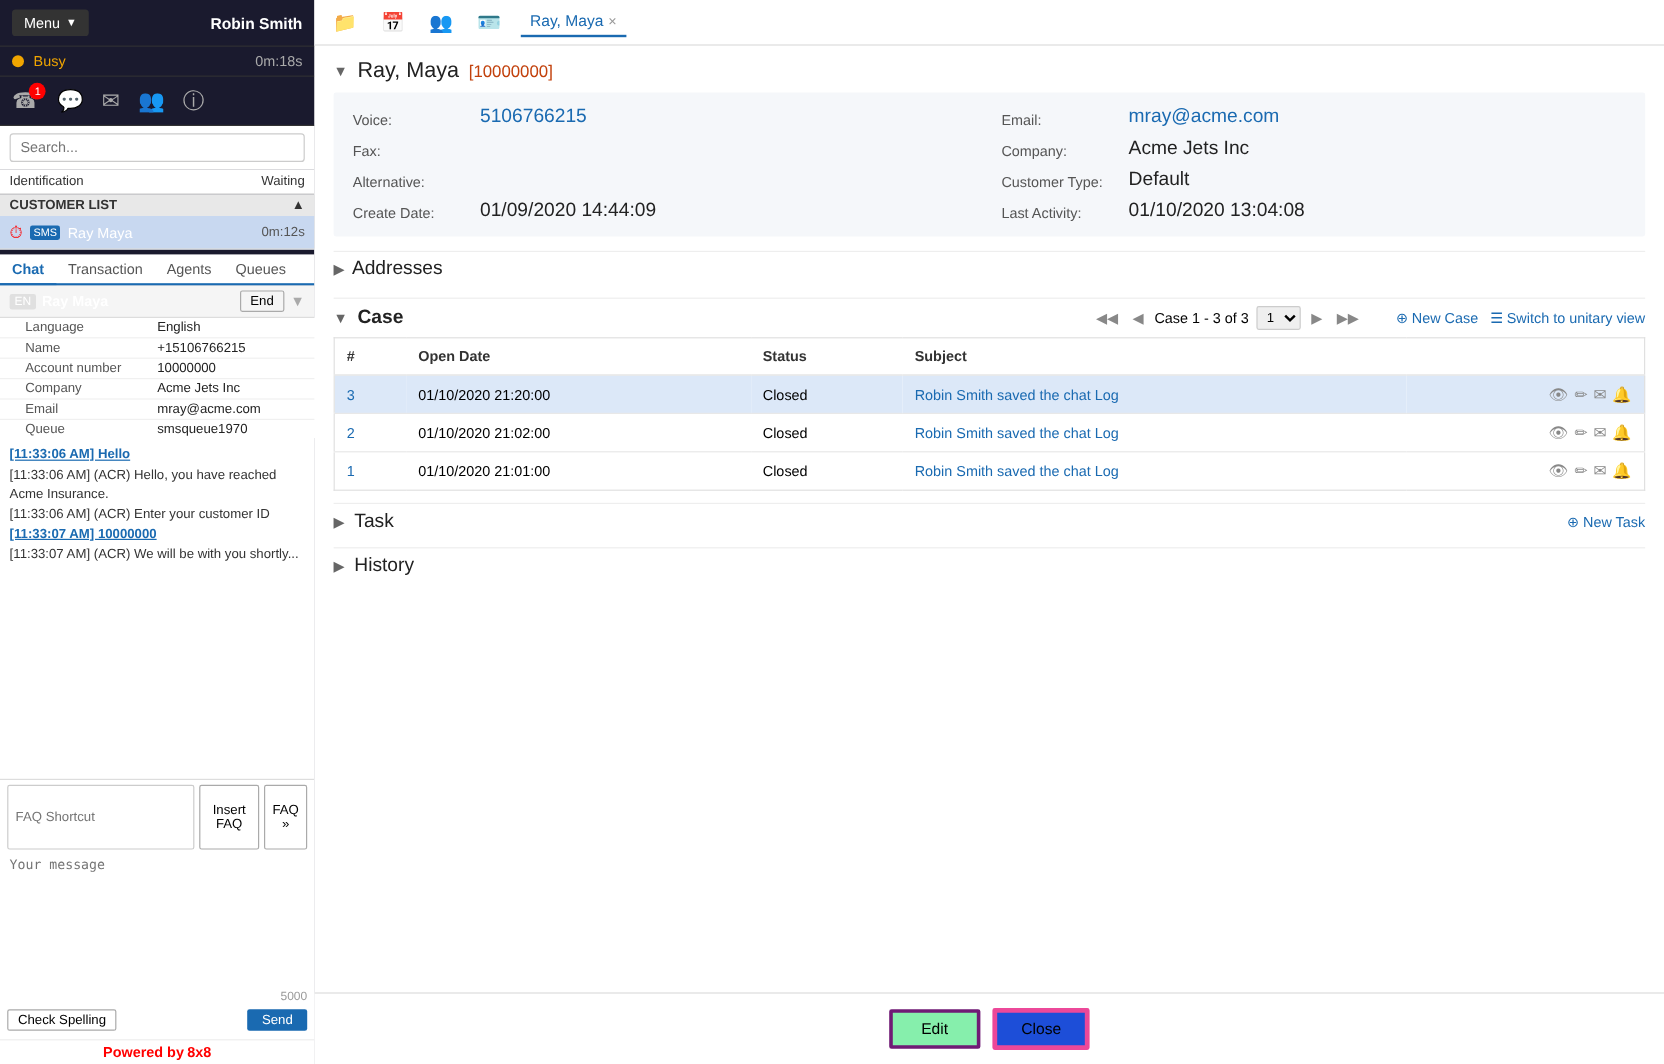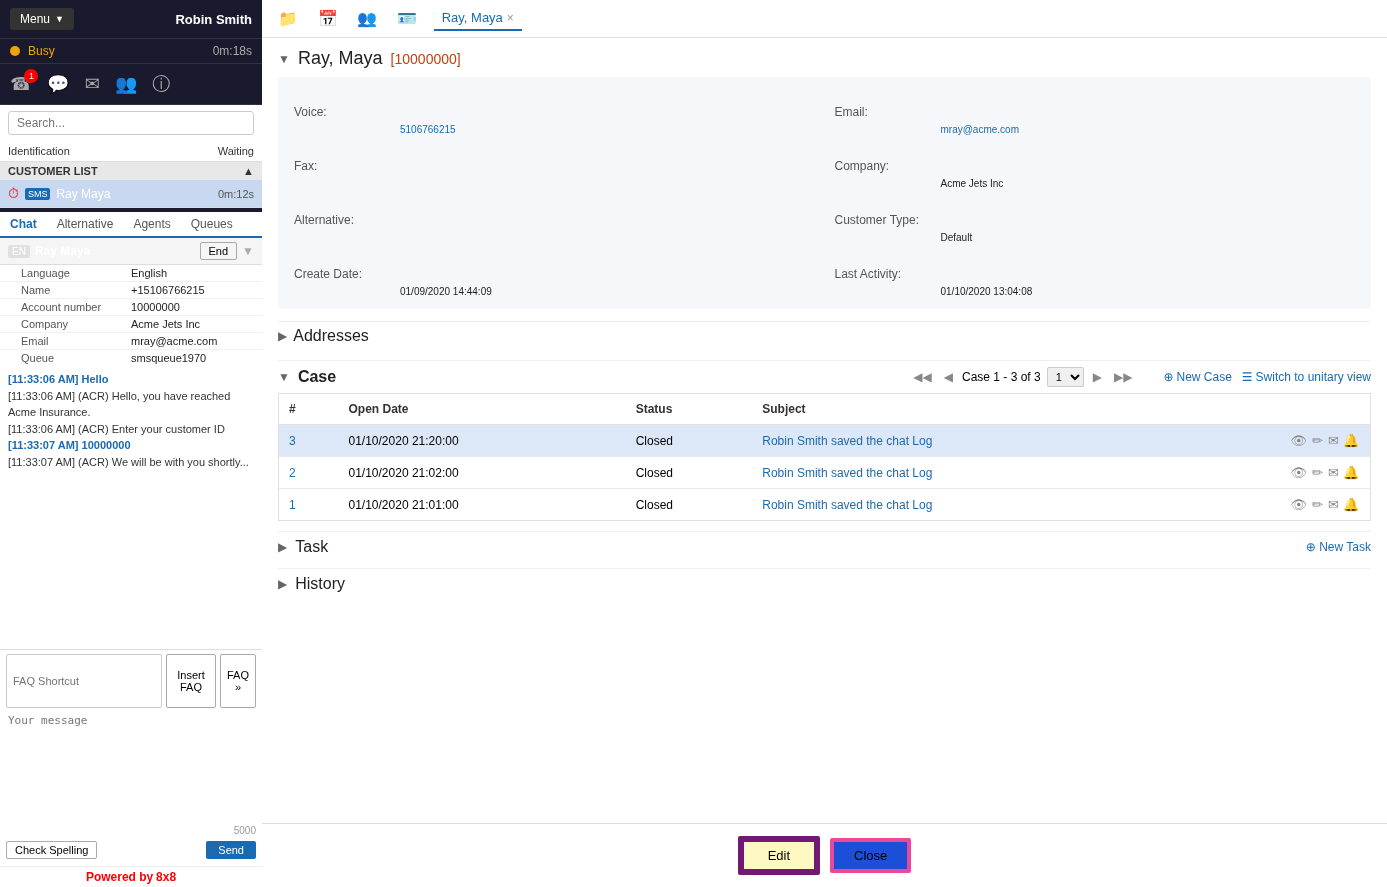--- a/index.html
+++ b/index.html
@@ -206,21 +206,21 @@
     .chat-detail-row .value { color: #222; }
 
     .chat-messages {
       flex: 1;
       overflow-y: auto;
       padding: 6px 8px;
       background: #fff;
       font-size: 11px;
       line-height: 1.5;
     }
-    .msg-customer { color: #1a6ab1; font-weight: bold; }
+    .msg-customer { color: #1a6ab1; font-weight: bold; text-decoration: underline; }
     .msg-system { color: #333; }
 
     
     .chat-input-area {
       background: #fff;
       border-top: 1px solid #ddd;
       padding: 4px 6px;
     }
     .faq-row {
       display: flex;
@@ -355,26 +355,26 @@
       background: #f5f7fa;
       padding: 10px 16px;
       display: grid;
       grid-template-columns: 1fr 1fr;
       gap: 4px 20px;
       margin-bottom: 12px;
       border-radius: 2px;
     }
     .info-row {
       display: flex;
-      align-items: center;
+      align-items: flex-end;
       gap: 6px;
       padding: 2px 0;
     }
     .info-label { color: #555; font-size: 12px; min-width: 100px; }
-    .info-value { color: #222; font-size: 10px; margin-top: 35px; }
+    .info-value { color: #222; font-size: 16px; }
     .info-value.link { color: #1a6ab1; text-decoration: none; cursor: pointer; }
 
     
     .collapse-section {
       margin-bottom: 10px;
     }
     .collapse-header {
       display: flex;
       align-items: center;
       gap: 6px;
@@ -505,22 +505,22 @@
       display: flex;
       gap: 10px;
       padding: 12px 16px;
       border-top: 1px solid #ddd;
       background: #fff;
       align-items: center;
       justify-content: center;
     }
     .edit-btn {
       padding: 6px 24px;
-      background: #fef9c3;
-      border: 6px solid #701a75;
+      background: #86efac;
+      border: 3px solid #701a75;
       cursor: pointer;
       font-size: 13px;
       border-radius: 2px;
     }
     .close-btn {
       padding: 6px 20px;
       background: #1d4ed8;
       border: 4px solid #ec4899;
       cursor: pointer;
       font-size: 13px;
@@ -583,21 +583,21 @@
     <div class="customer-item">
       <span class="cust-icon">⏱</span>
       <span class="sms-badge">SMS</span>
       <span class="cust-name">Ray Maya</span>
       <span class="cust-time">0m:12s</span>
     </div>
   </div>
 
   <div class="chat-tabs">
     <div class="chat-tab active">Chat</div>
-    <div class="chat-tab">Alternative</div>
+    <div class="chat-tab">Transaction</div>
     <div class="chat-tab">Agents</div>
     <div class="chat-tab">Queues</div>
   </div>
 
   <div class="chat-interaction">
     <div class="chat-interaction-header">
       <span class="lang-badge">EN</span>
       <span class="contact-name">Ray Maya</span>
       <button class="end-btn">End</button>
       <span style="color:#aaa; cursor:pointer;">▼</span>

